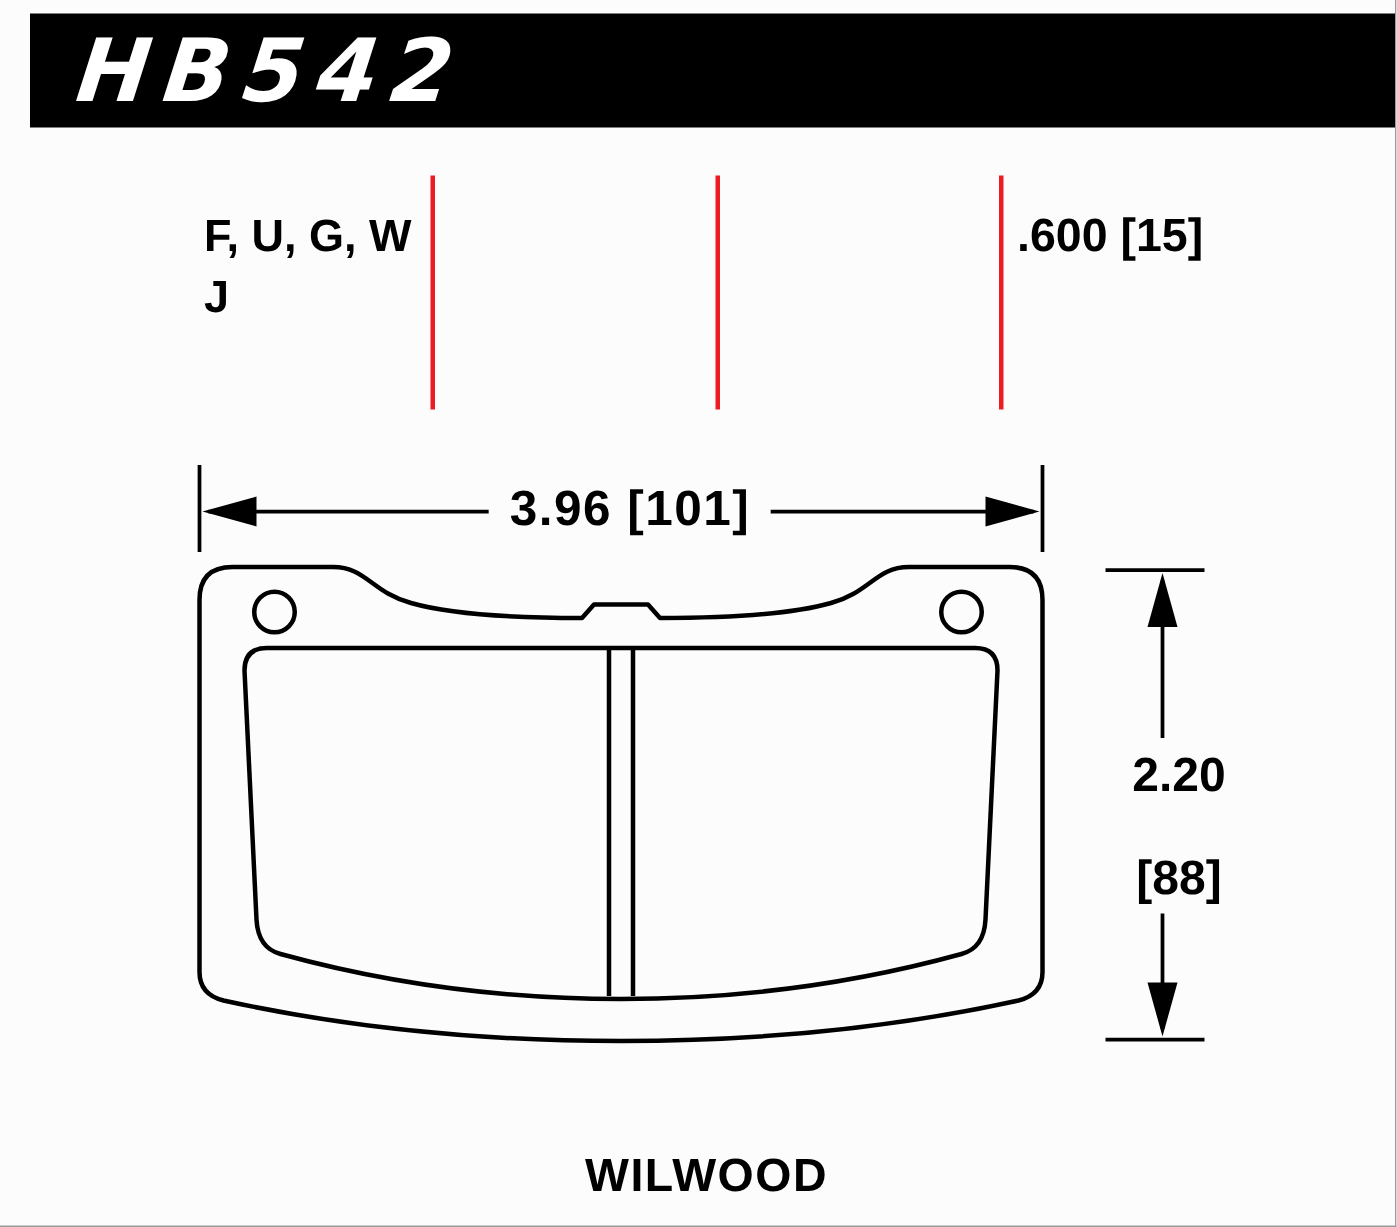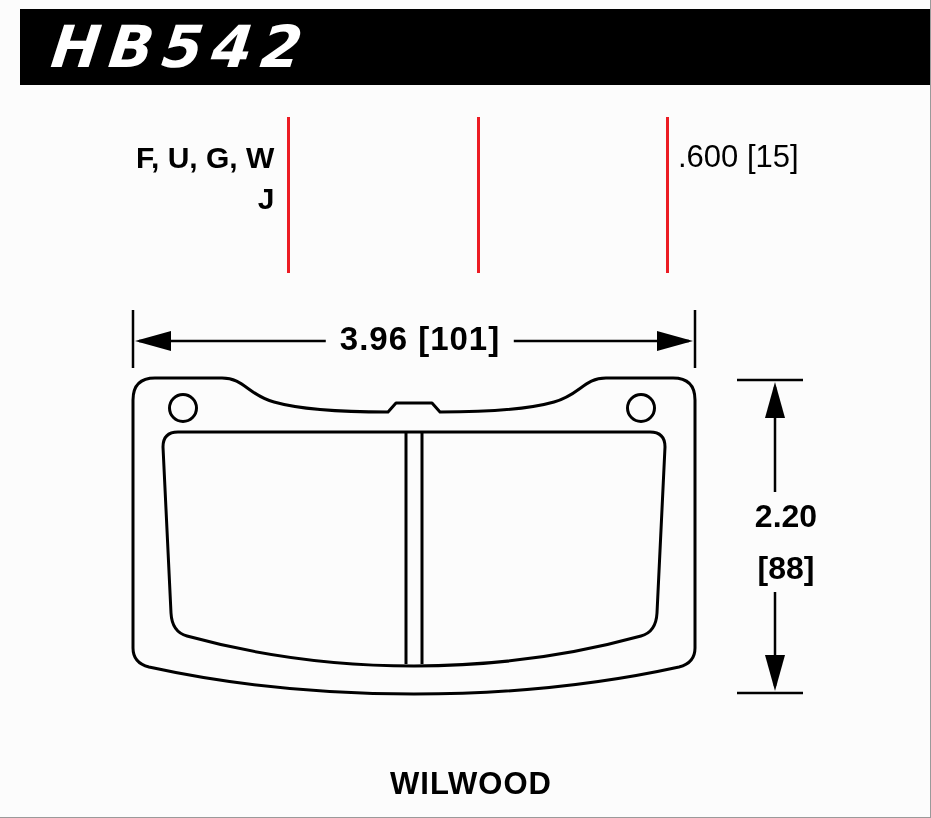--- a/index.html
+++ b/index.html
@@ -19,43 +19,43 @@
     display:flex;align-items:center;
   }
   .part-number{
     color:#fff;font-family:"DejaVu Sans",sans-serif;font-weight:bold;font-style:italic;
     font-size:58px;letter-spacing:9px;padding-left:32px;transform:skewX(-7deg);
     white-space:nowrap;line-height:1;
   }
   
   .compounds{
     position:absolute;left:136px;top:137px;color:var(--ink);
-    font-size:30px;font-weight:bold;line-height:41px;white-space:nowrap;text-align:right;
+    font-size:30px;font-weight:bold;line-height:41px;white-space:nowrap;
   }
   
   .redline{position:absolute;top:117px;width:3px;height:156px;background:var(--red);}
   .redline-1{left:287px;}
   .redline-2{left:477px;}
   .redline-3{left:666px;}
   
   .thickness{
-    position:absolute;left:678px;top:139px;font-size:31px;font-weight:normal;
+    position:absolute;left:678px;top:139px;font-size:31px;font-weight:bold;
     color:var(--ink);white-space:nowrap;text-align:center;
   }
   
   .drawing{position:absolute;left:0;top:0;width:931px;height:818px;}
   
   .dim-width{
     position:absolute;left:420px;top:320px;transform:translateX(-50%);
     font-size:33px;font-weight:bold;letter-spacing:1px;color:var(--ink);
     background:var(--page-bg);padding:0 14px;white-space:nowrap;
   }
   .dim-height-group{
     position:absolute;left:786px;top:492px;transform:translateX(-50%);
-    display:flex;flex-direction:column;align-items:center;gap:20px;
+    display:flex;flex-direction:column;align-items:center;gap:37px;
     background:var(--page-bg);padding:8px 8px;
   }
   .dim-height-line{
     font-size:32px;font-weight:bold;color:var(--ink);white-space:nowrap;line-height:1;
   }
   
   .footer-brand{
     position:absolute;left:471px;top:766px;transform:translateX(-50%);
     font-size:31px;font-weight:bold;letter-spacing:1px;color:var(--ink);white-space:nowrap;text-align:right;
   }

